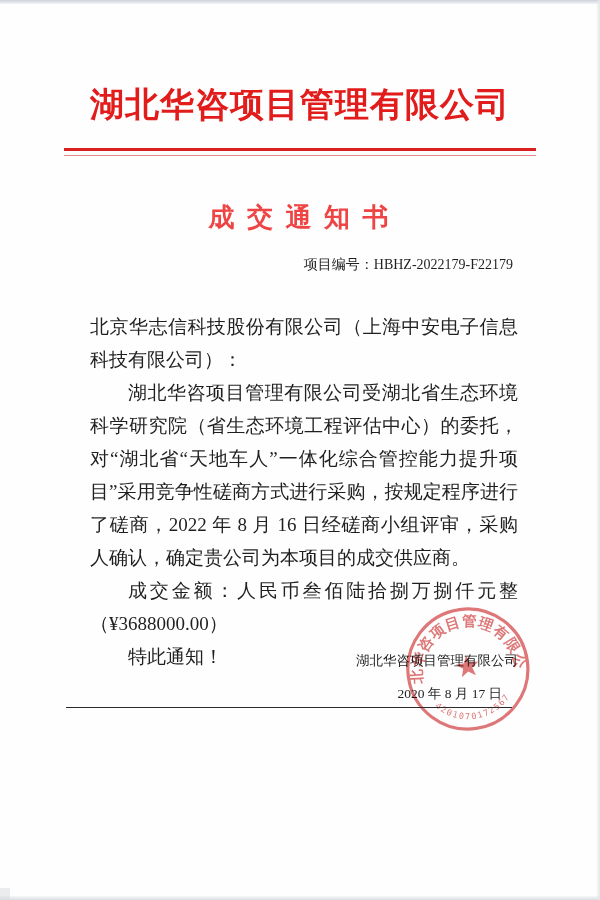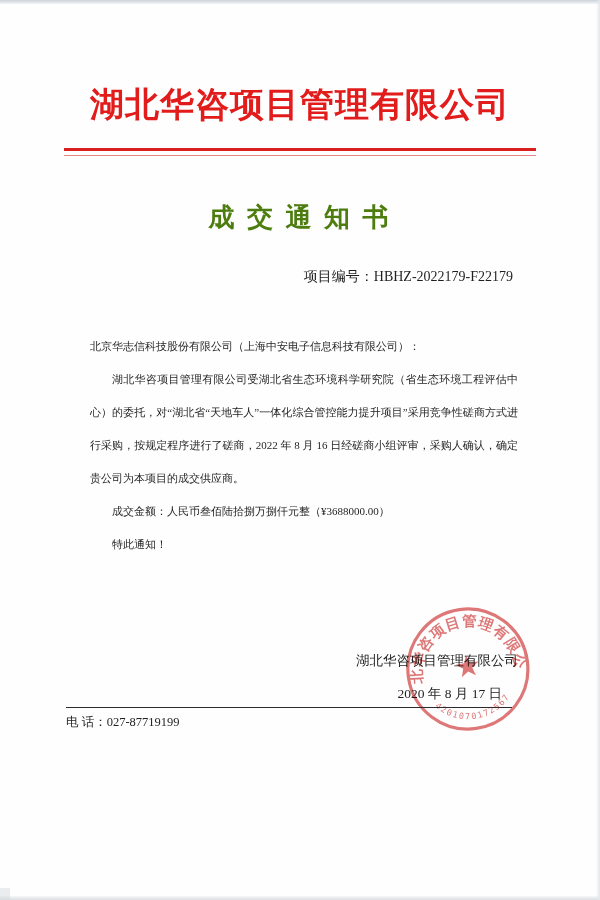--- a/index.html
+++ b/index.html
@@ -22,30 +22,30 @@
     position:absolute;left:0;top:82px;width:600px;text-align:center;
     font-size:34px;font-weight:bold;color:#e21b1b;letter-spacing:1px;
     white-space:nowrap;
   }
   .rule-double{
     position:absolute;left:64px;top:148px;width:472px;height:4px;
     border-top:3px solid #da1f1f;border-bottom:1px solid #e68585;
   }
   .doc-title{
     position:absolute;left:0;top:200px;width:600px;text-align:center;
-    font-size:26px;font-weight:600;letter-spacing:3px;color:#4d7c0f;
+    font-size:26px;font-weight:600;letter-spacing:3px;color:#ef4444;
     white-space:nowrap;
   }
   .meta{
-    position:absolute;right:87px;top:260px;text-align:right;
+    position:absolute;right:87px;top:248px;text-align:right;
     font-size:14px;line-height:33px;white-space:nowrap;
   }
   .body-text{
-    position:absolute;left:90px;top:330px;width:428px;
-    font-size:11px;line-height:33px;
+    position:absolute;left:90px;top:310px;width:428px;
+    font-size:19px;line-height:33px;
     text-align:justify;text-justify:inter-ideograph;
   }
   .body-text p{margin:0;}
   .indent{text-indent:2em;}
   .closing{
     position:absolute;left:90px;top:644px;width:428px;text-align:right;
     font-size:13.5px;line-height:33px;white-space:nowrap;
   }
   .closing .date{padding-right:16px;}
   .stamp{
@@ -99,14 +99,13 @@
   <text font-size="14.5" fill="#d85a5a" font-weight="bold" letter-spacing="1" font-family="Liberation Serif, DejaVu Serif, serif">
     <textPath href="#arcTop" startOffset="50%" text-anchor="middle">湖北华咨项目管理有限公司</textPath>
   </text>
   <text font-size="8.5" fill="#d85a5a" letter-spacing="1.5" font-family="DejaVu Sans Mono, monospace">
     <textPath href="#arcBottom" startOffset="50%" text-anchor="middle">4201070172567</textPath>
   </text>
 </svg>
 
 <div class="footer">
   <div class="footer-rule"></div>
-  <div>电 话：027-87719199</div>
 </div>
 
 </body></html>

